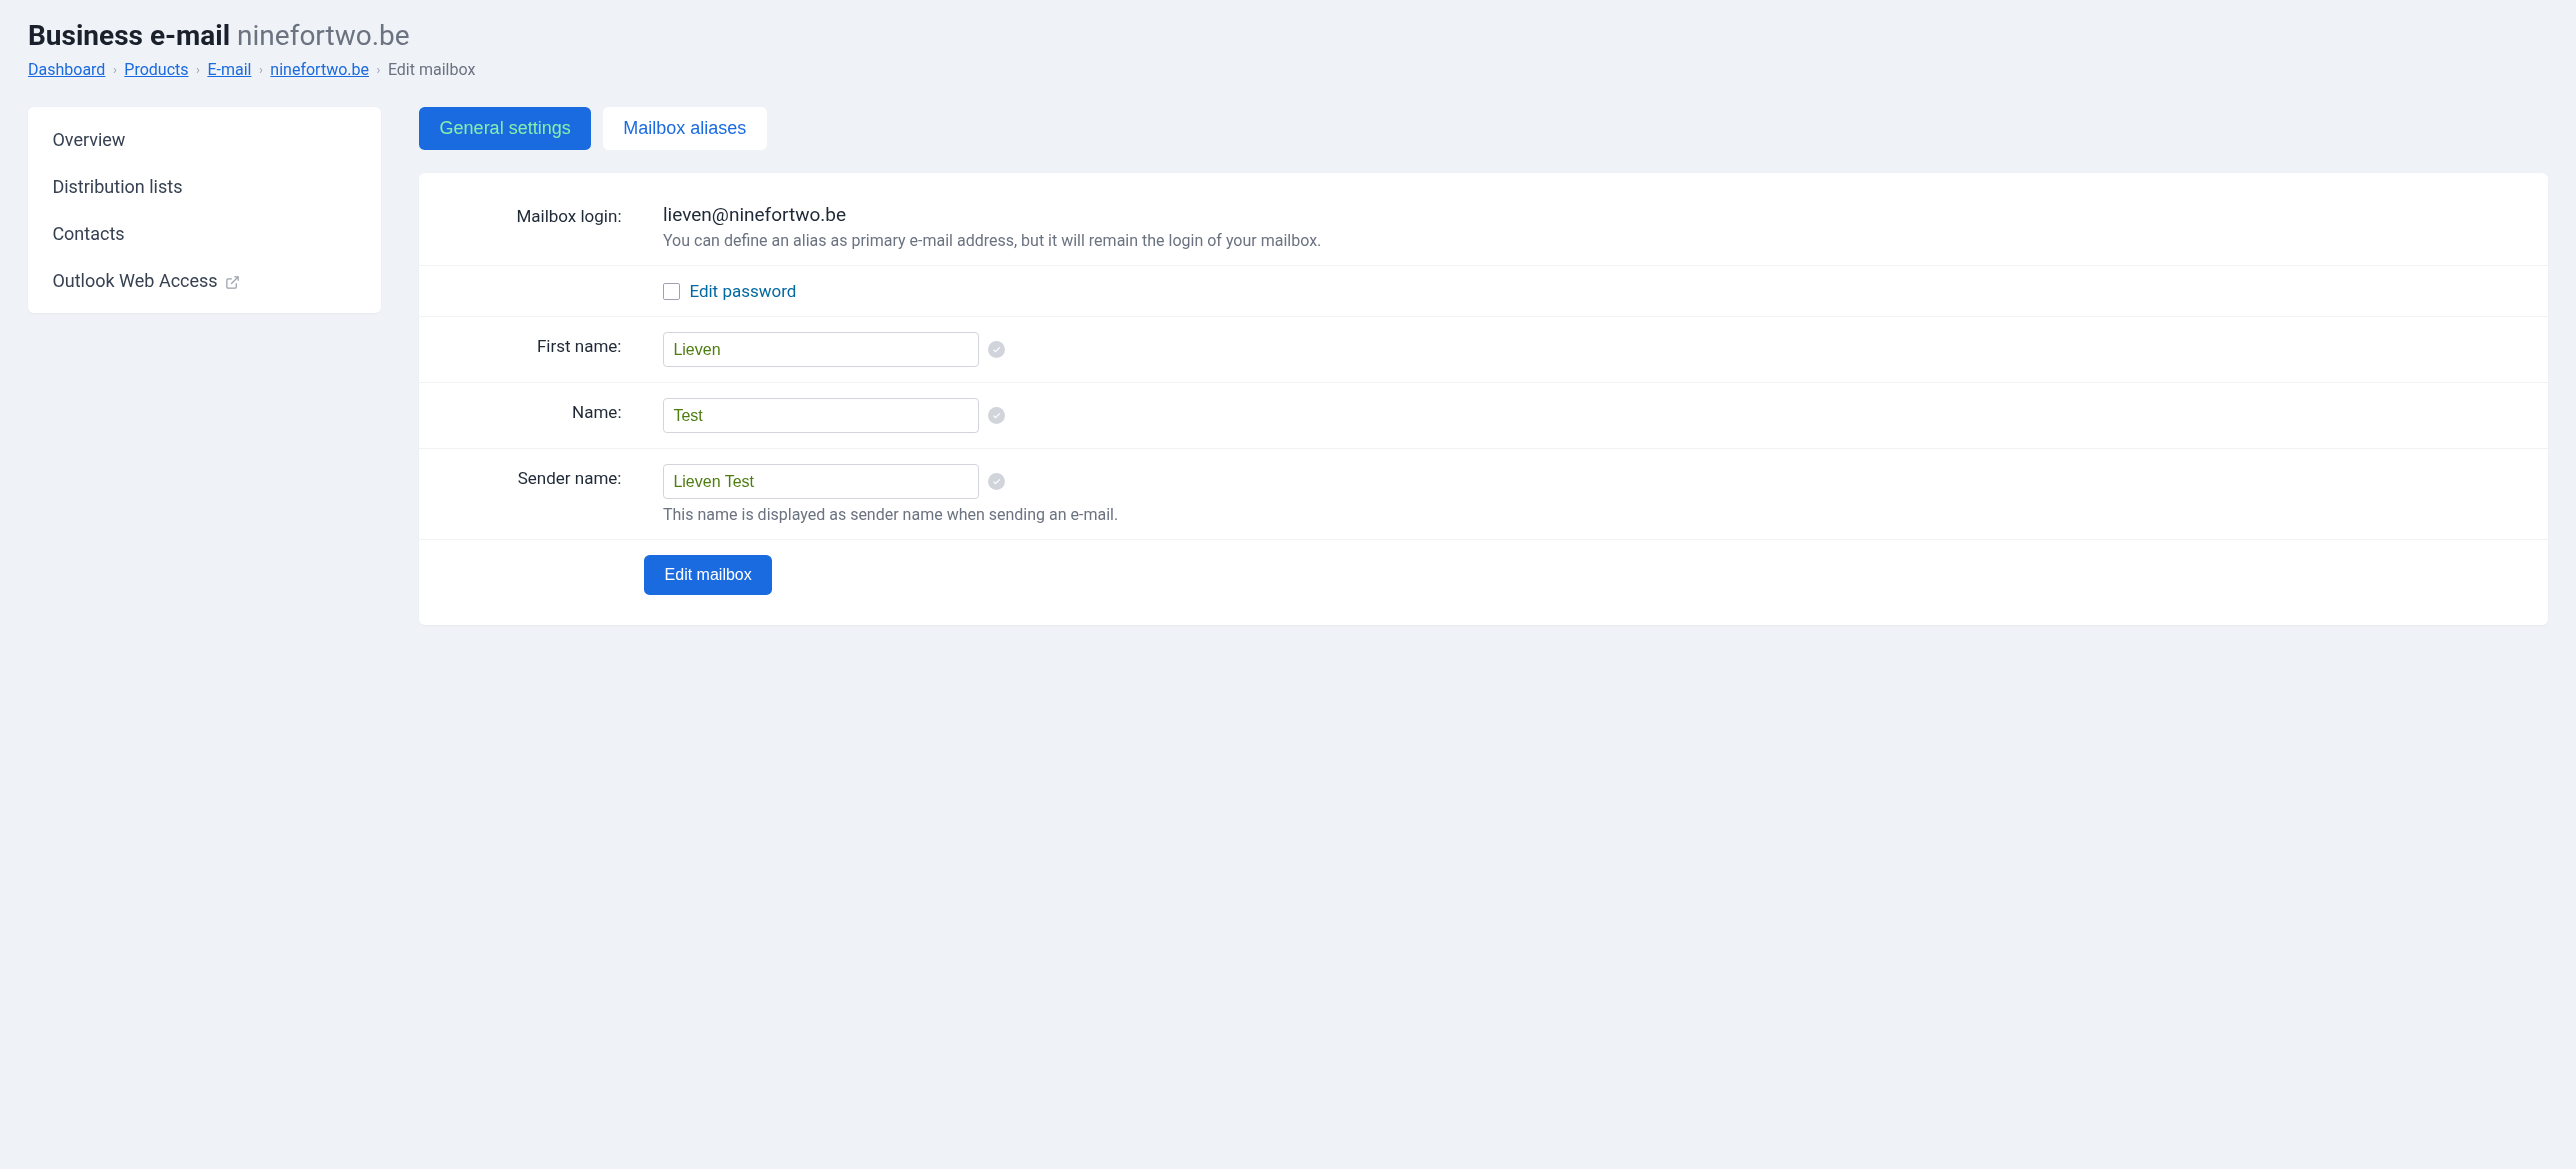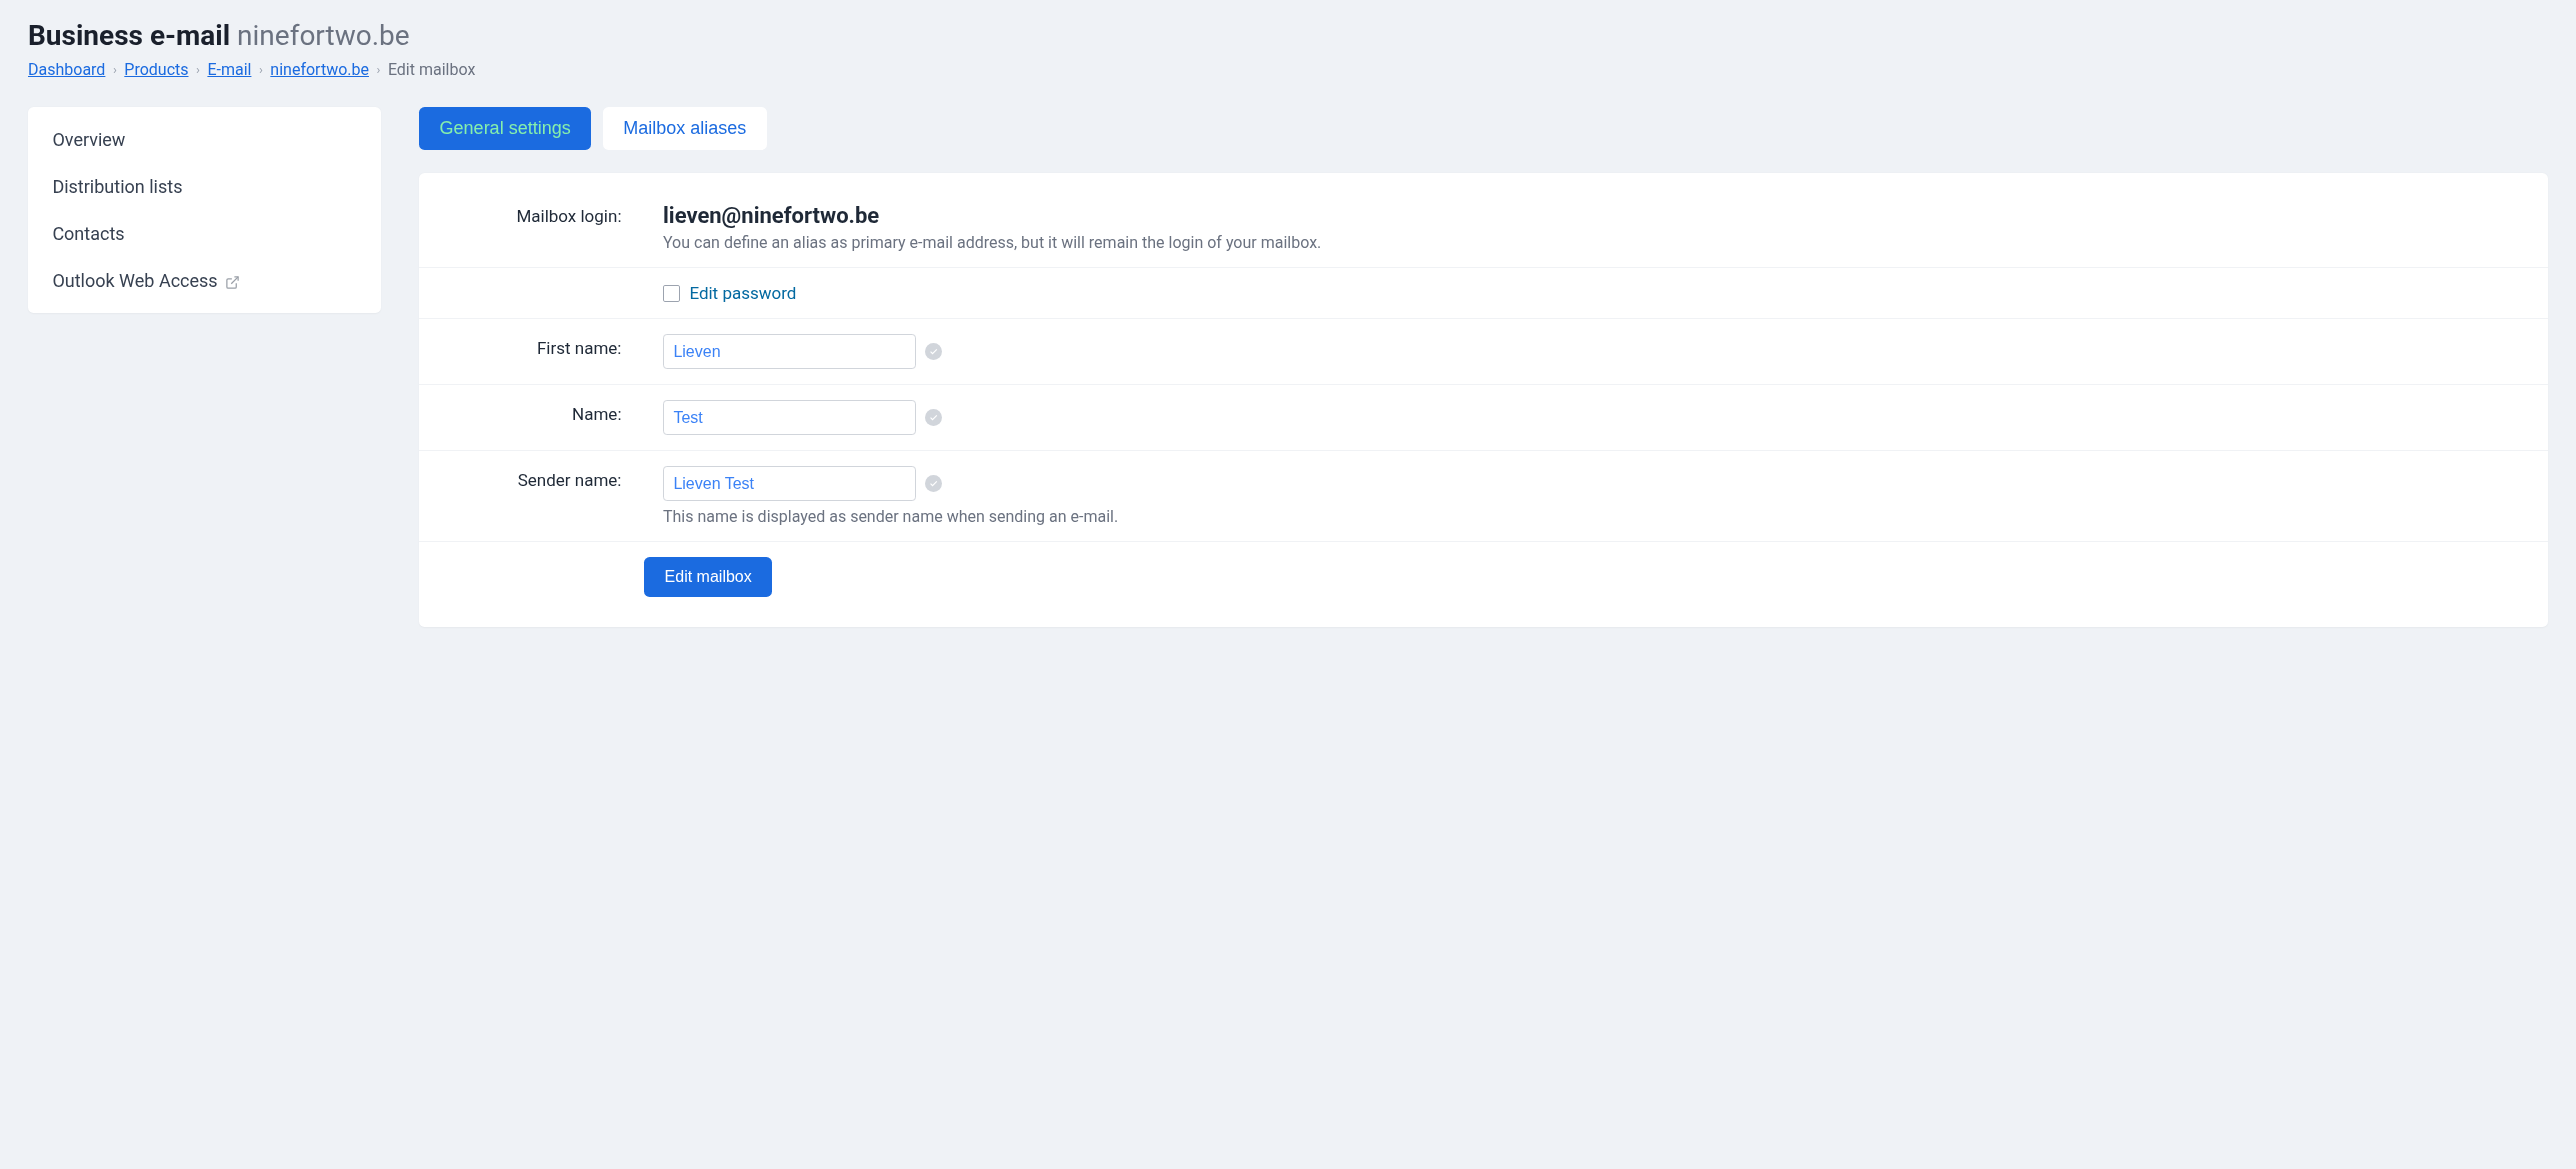--- a/index.html
+++ b/index.html
@@ -121,22 +121,22 @@
       padding-right: 22.5px;
       padding-top: 3.8px;
       font-size: 17px;
       color: #1f2937;
       flex-shrink: 0;
     }
     .form-value {
       flex: 1;
     }
     .form-value .strong {
-      font-weight: 700;
-      font-size: 22px;
+      font-weight: 400;
+      font-size: 19px;
       color: #1f2937;
     }
     .form-hint {
       color: #6b7280;
       font-size: 16px;
       margin-top: 5.6px;
     }
     .checkbox-row {
       display: flex;
       align-items: center;
@@ -153,27 +153,27 @@
     .checkbox-label {
       font-size: 17px;
       color: #0369a1;
     }
     .input-wrap {
       display: flex;
       align-items: center;
       gap: 9.4px;
     }
     input[type="text"] {
-      width: 253px;
+      width: 316px;
       padding: 7.5px 9.4px;
       font-size: 16px;
       border: 0.9px solid #d1d5db;
       border-radius: 3.8px;
       background: #fff;
-      color: #3b82f6;
+      color: #4d7c0f;
     }
     .check-icon {
       width: 17px;
       height: 17px;
       border-radius: 50%;
       background: #d1d5db;
       display: flex;
       align-items: center;
       justify-content: center;
     }

